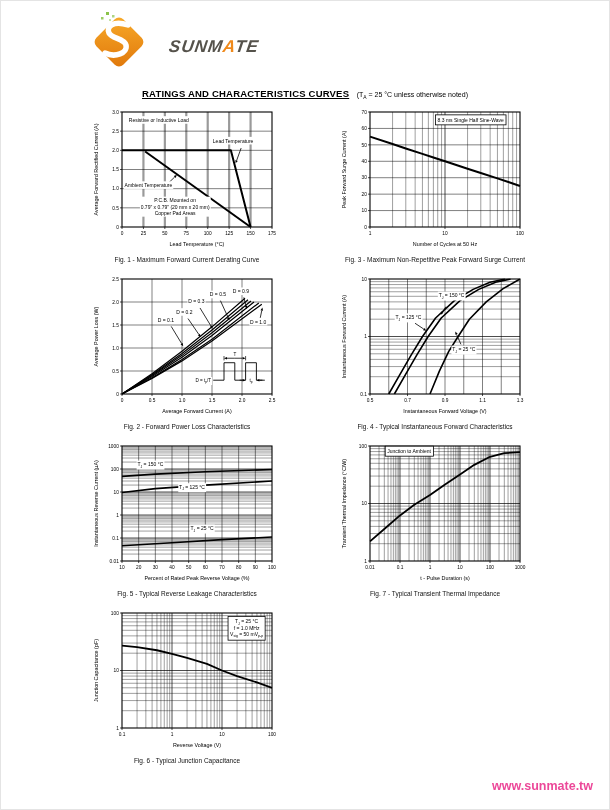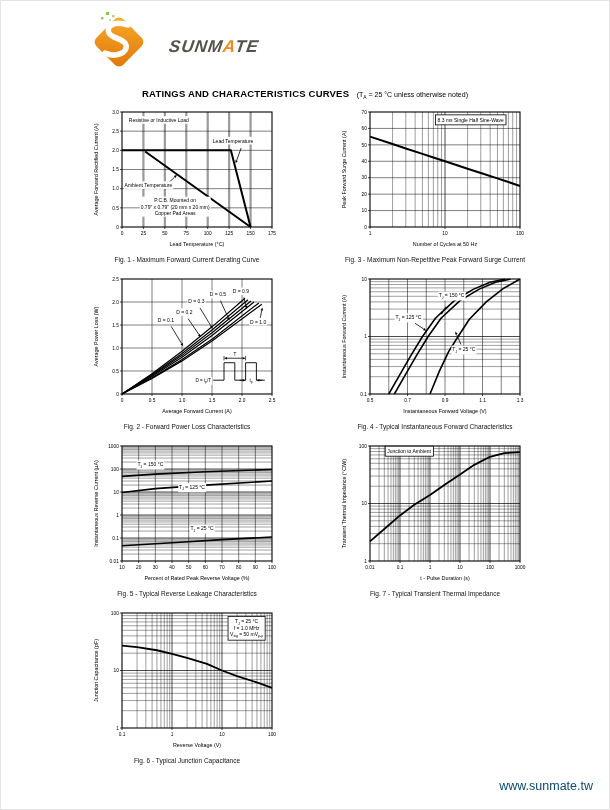--- a/index.html
+++ b/index.html
@@ -3,31 +3,31 @@
 <meta charset="utf-8">
 <style>
   html,body{margin:0;padding:0;background:#fff;}
   body{width:610px;height:810px;font-family:"Liberation Sans",sans-serif;color:#000;}
   .page{position:relative;width:608px;height:808px;border:1px solid #e4e4e4;background:#fff;overflow:hidden;}
   .logo{position:absolute;top:8px;left:84px;display:flex;align-items:center;}
   .brand{font-style:italic;font-weight:bold;font-size:17px;letter-spacing:1px;color:#55524b;
          transform:skewX(-8deg);margin-left:14px;margin-top:14px;}
   .brand .accent{color:#ef8a1c;}
   .title-row{position:absolute;top:82px;left:0;right:0;text-align:center;white-space:nowrap;}
-  .title-main{font-weight:bold;font-size:9.5px;letter-spacing:0.2px;}
+  .title-main{font-weight:bold;font-size:9.5px;letter-spacing:0.2px;text-decoration:underline;}
   .title-note{font-size:7px;margin-left:3px;}
   .title-note sub, sub{font-size:70%;}
   .grid{position:absolute;top:103px;left:62px;display:grid;grid-template-columns:248px 248px;row-gap:8px;}
   .cell{display:flex;flex-direction:column;align-items:center;}
   .cap{font-size:6.5px;margin-top:2px;color:#111;}
   .chart svg{display:block;}
   svg text{fill:#000;}
   .footer{position:absolute;top:774px;left:0;right:0;height:24px;}
   .page-num{position:absolute;left:0;right:0;top:2px;text-align:center;font-size:8px;}
-  .site{position:absolute;right:16px;top:4px;font-size:12.5px;font-weight:normal;color:#0c4a6e;}
+  .site{position:absolute;right:16px;top:4px;font-size:12.5px;font-weight:bold;color:#ec4899;}
 </style>
 </head>
 <body>
 
 <div class="page">
 
   <div class="logo">
     <svg width="70" height="62" viewBox="0 0 70 62">
       <defs>
         <linearGradient id="lg" x1="0" y1="0" x2="1" y2="1">

